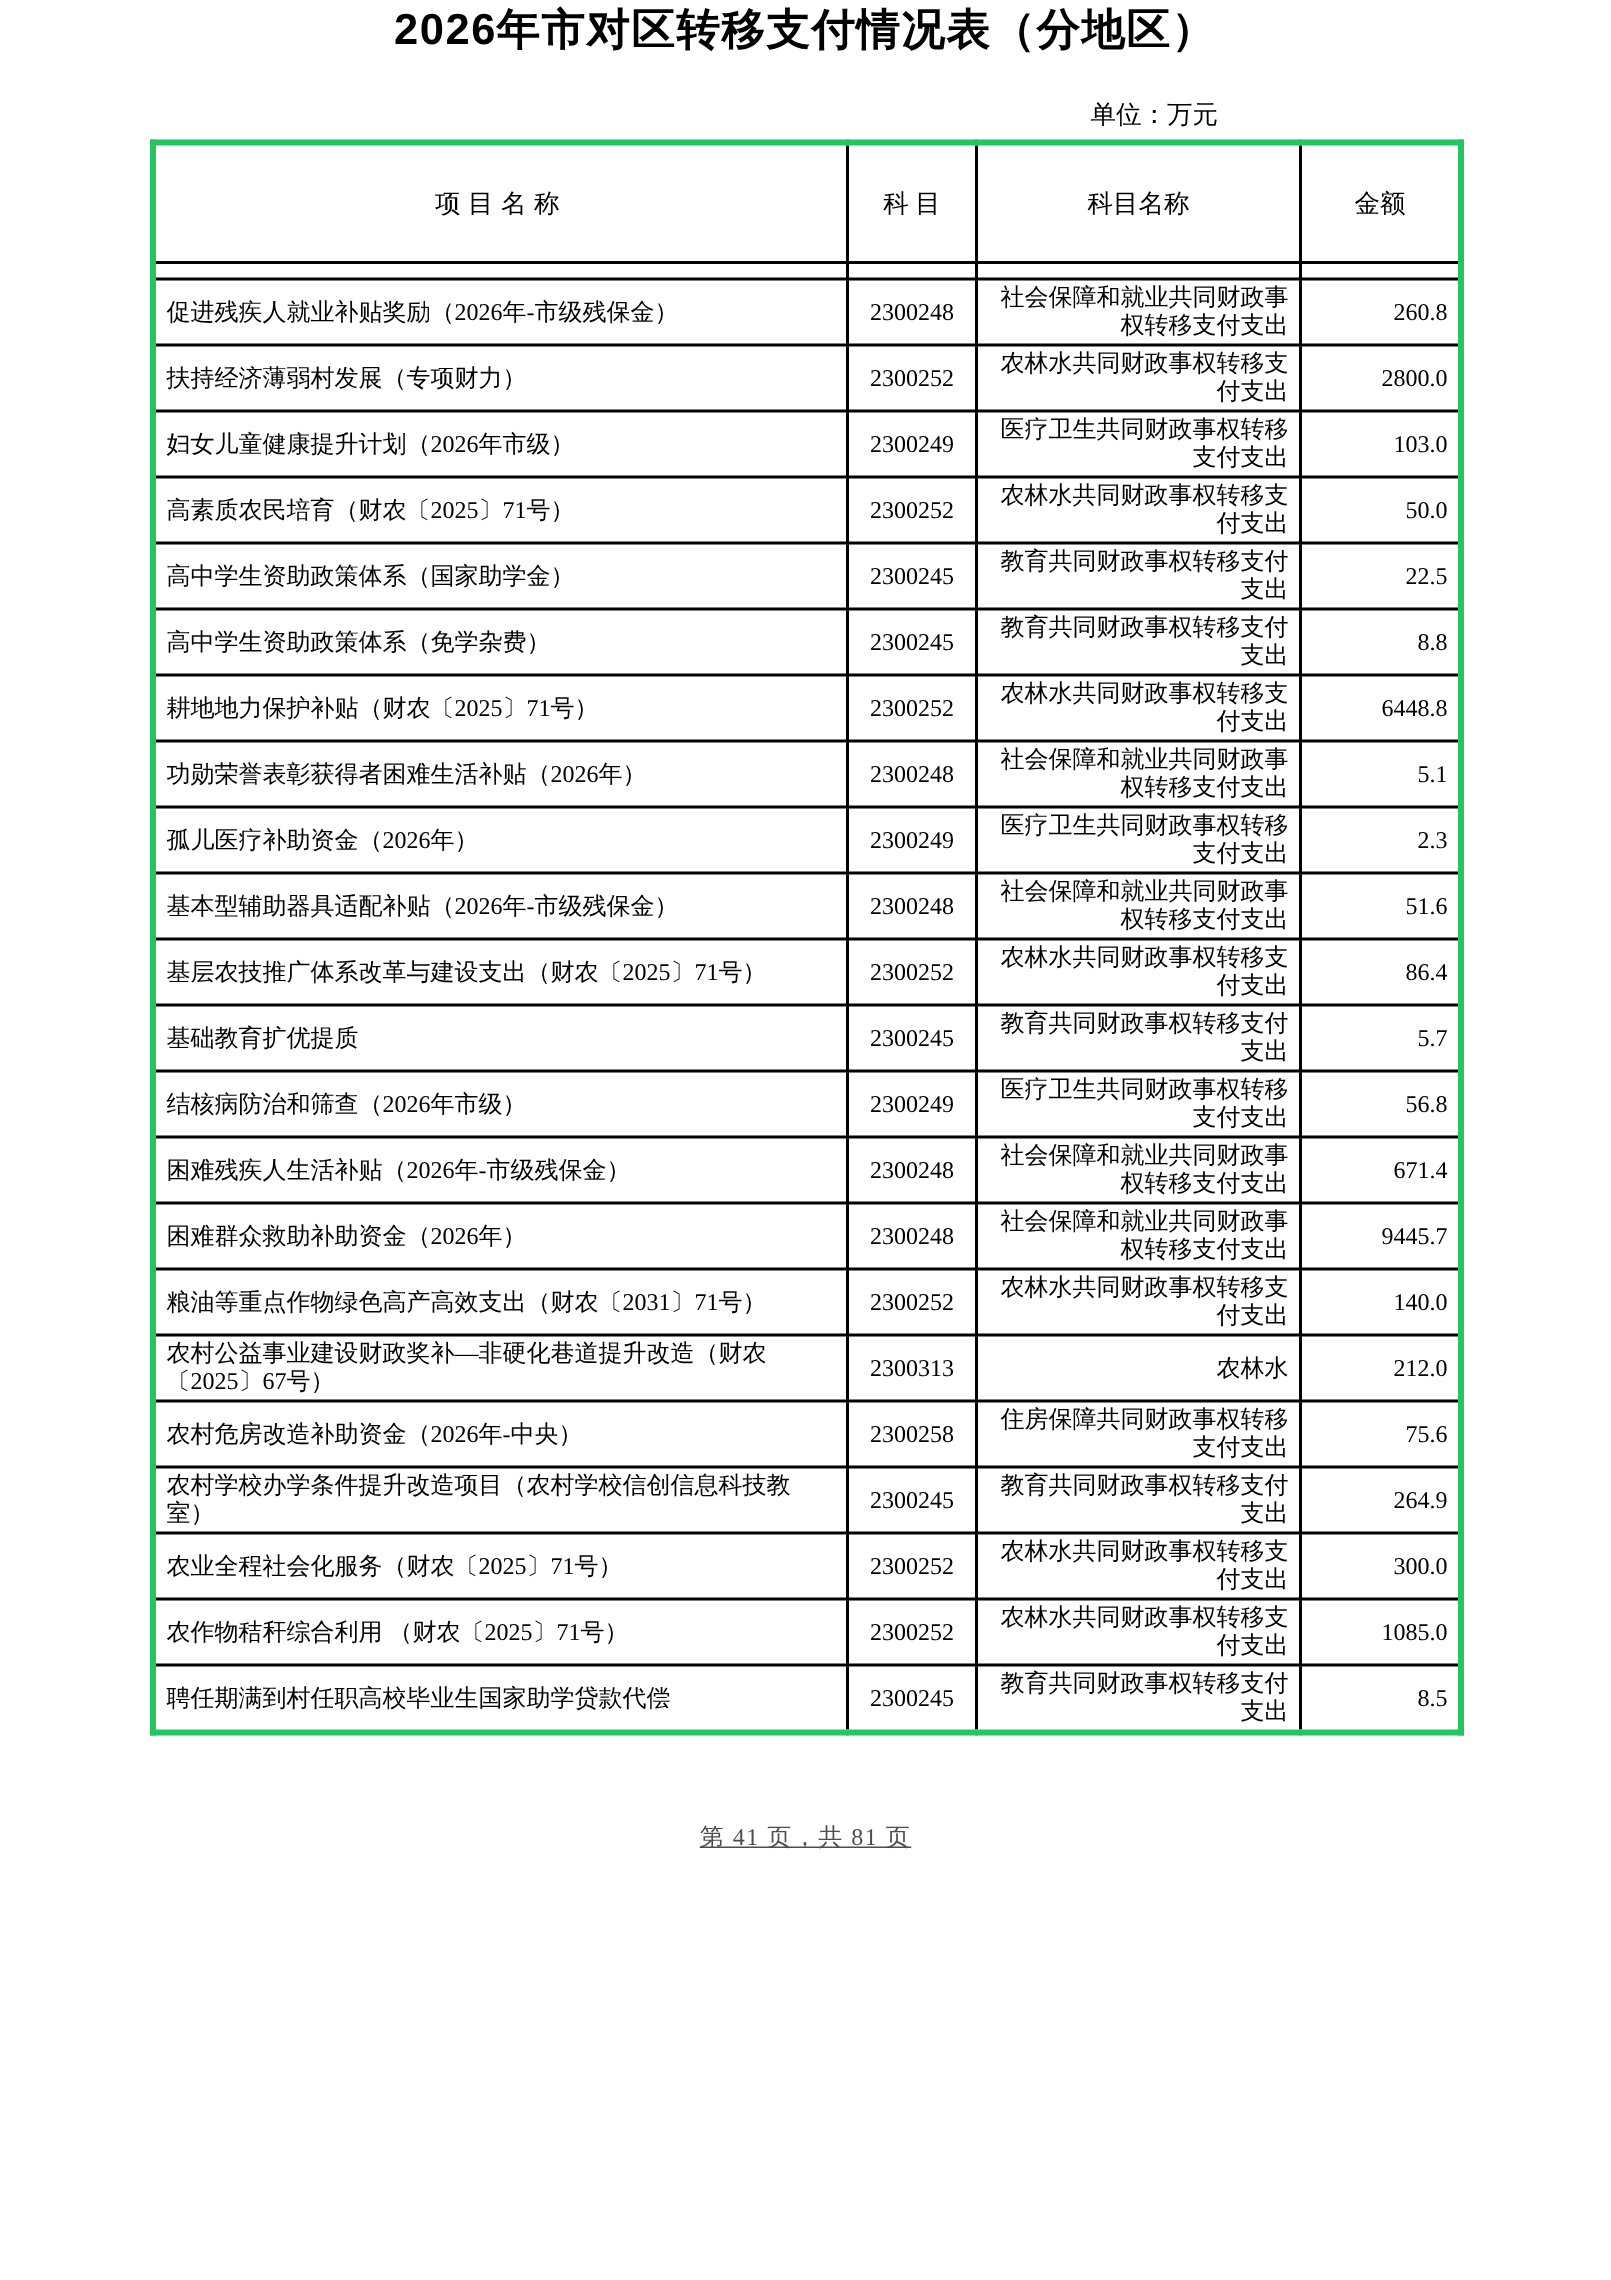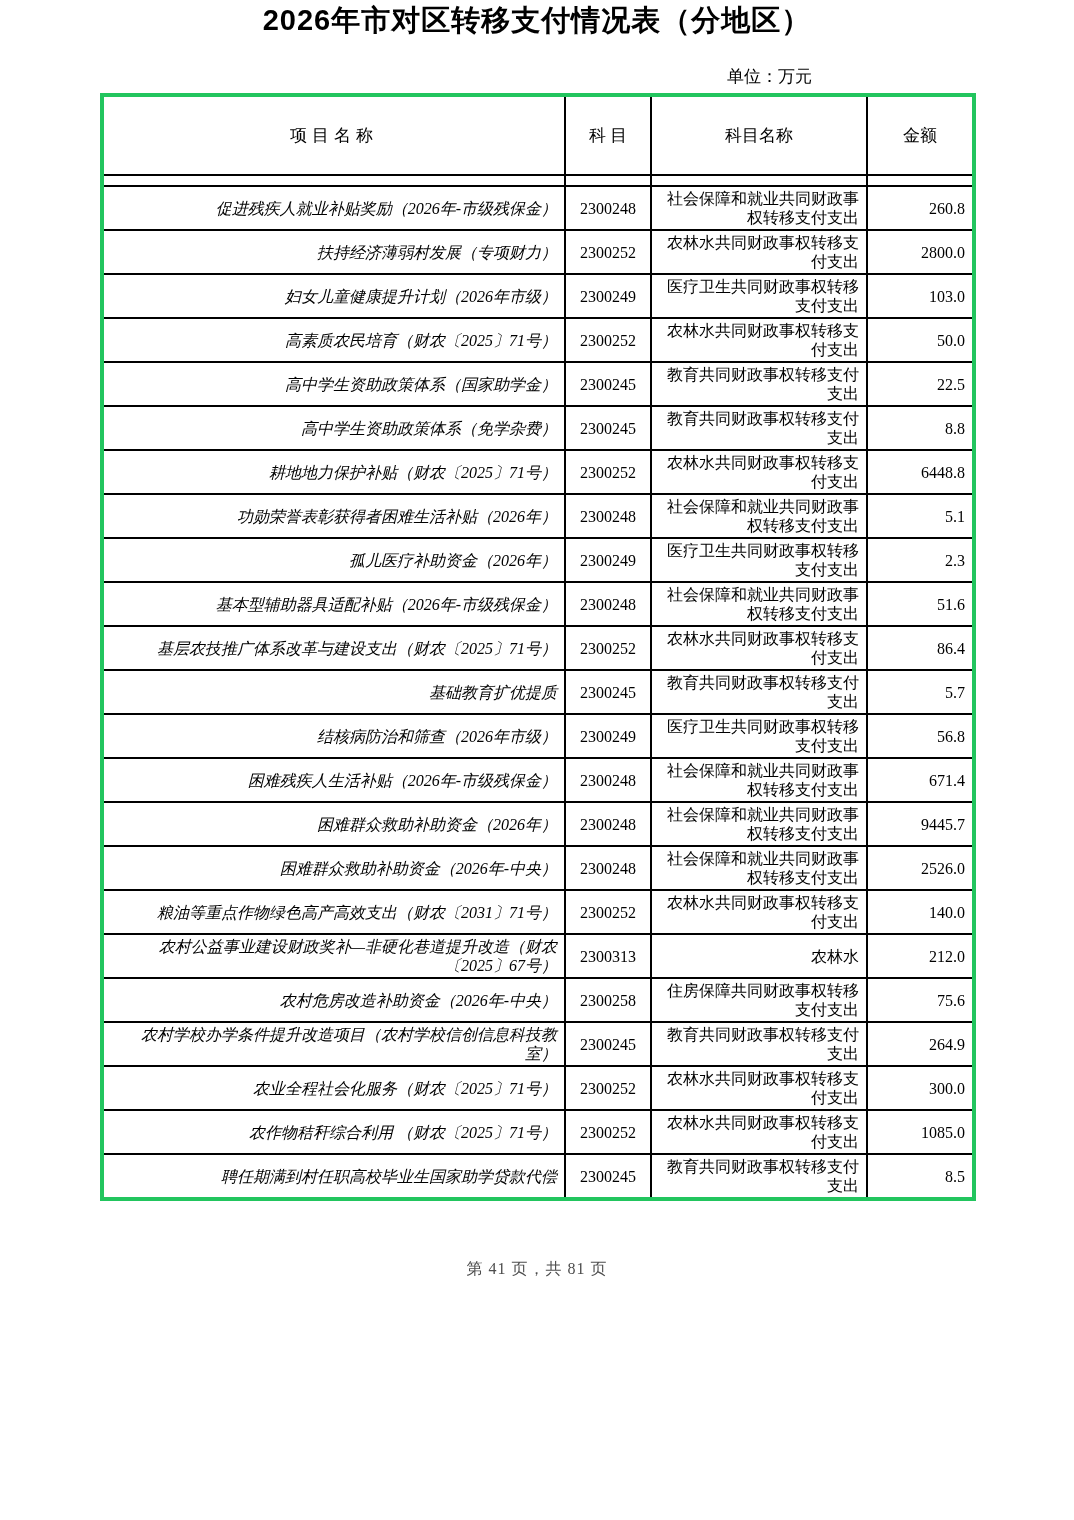--- a/index.html
+++ b/index.html
@@ -53,30 +53,31 @@
     text-align: center;
     font-size: 17px;
   }
   th.h-project { letter-spacing: 5px; }
   tr.spacer-row td { height: 11px; padding: 0; }
   .fin-table tbody td {
     height: 40px;
     padding: 2px 7px;
     line-height: 19px;
   }
-  td.c-project { text-align: right; font-style: italic; }
+  td.c-project { text-align: left; }
   td.c-code    { text-align: center; }
   td.c-subject { text-align: right; padding-left: 3px; padding-right: 3px; }
   td.c-amount  { text-align: right; }
   .page-footer {
     margin-top: 58px;
     text-align: center;
     font-size: 16px;
     color: #4d4d4d;
     letter-spacing: 1px;
+    text-decoration: underline;
   }
 </style>
 </head>
 <body>
 
 <div class="page">
 
   <h1 class="doc-title">2026年市对区转移支付情况表（分地区）</h1>
 
   <div class="table-area">
@@ -189,26 +190,20 @@
     <td class="c-subject">社会保障和就业共同财政事权转移支付支出</td>
     <td class="c-amount">671.4</td>
   </tr>
           <tr>
     <td class="c-project">困难群众救助补助资金（2026年）</td>
     <td class="c-code">2300248</td>
     <td class="c-subject">社会保障和就业共同财政事权转移支付支出</td>
     <td class="c-amount">9445.7</td>
   </tr>
           <tr>
-    <td class="c-project">困难群众救助补助资金（2026年-中央）</td>
-    <td class="c-code">2300248</td>
-    <td class="c-subject">社会保障和就业共同财政事权转移支付支出</td>
-    <td class="c-amount">2526.0</td>
-  </tr>
-          <tr>
     <td class="c-project">粮油等重点作物绿色高产高效支出（财农〔2031〕71号）</td>
     <td class="c-code">2300252</td>
     <td class="c-subject">农林水共同财政事权转移支付支出</td>
     <td class="c-amount">140.0</td>
   </tr>
           <tr>
     <td class="c-project">农村公益事业建设财政奖补—非硬化巷道提升改造（财农〔2025〕67号）</td>
     <td class="c-code">2300313</td>
     <td class="c-subject">农林水</td>
     <td class="c-amount">212.0</td>

